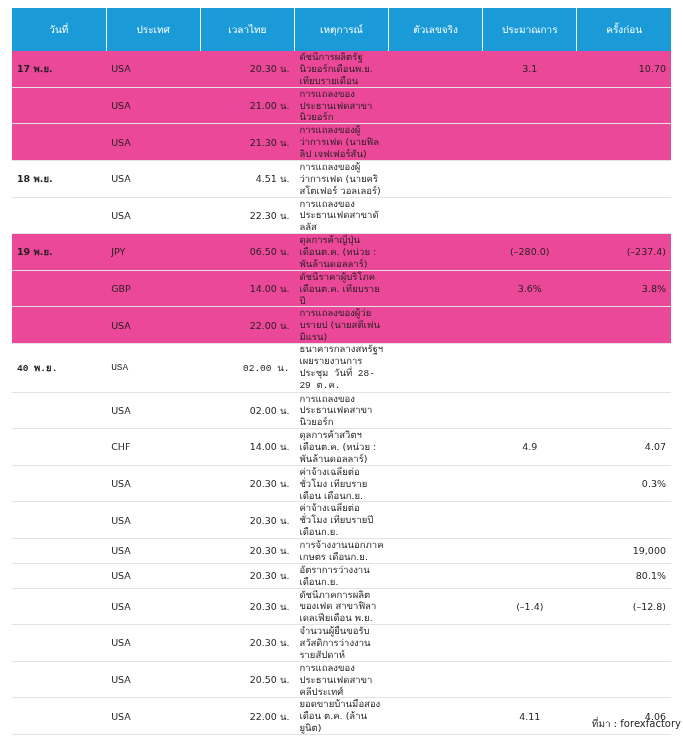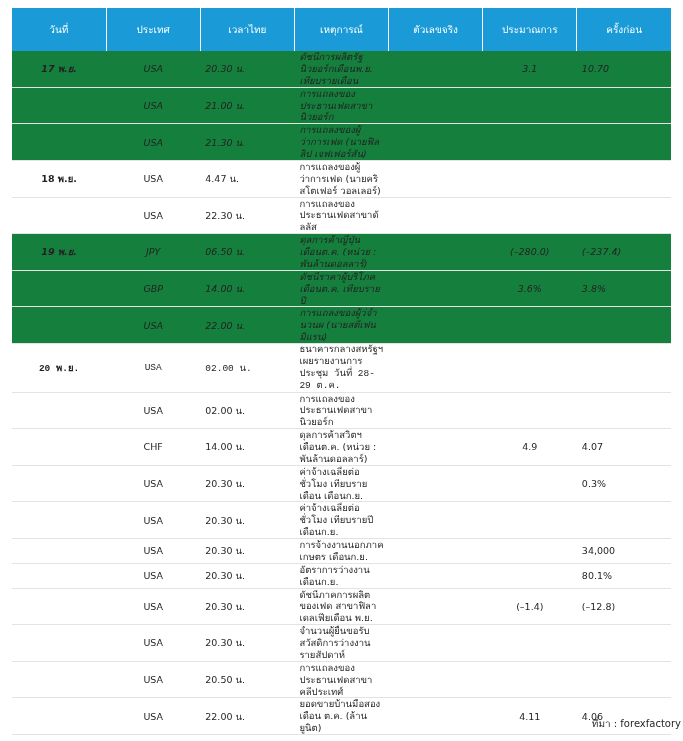--- a/index.html
+++ b/index.html
@@ -49,29 +49,29 @@
   table.calendar td {
     height: 21px;
     padding: 0 5px;
     border-bottom: 1px solid #e3e3e3;
     vertical-align: middle;
     color: #231f20;
     font-size: 9.5px;
     white-space: nowrap;
     overflow: hidden;
   }
-  tr.shaded td { background: #15803d; font-style: italic; }
+  tr.shaded td { background: #ec4899; }
   tr.plain td { background: #ffffff; }
-  td.c-date   { text-align: center; font-weight: bold; width: 50px; }
-  td.c-country{ text-align: center; width: 52px; }
-  td.c-time   { text-align: left; width: 58px; }
+  td.c-date   { text-align: left; font-weight: bold; width: 50px; }
+  td.c-country{ text-align: left; width: 52px; }
+  td.c-time   { text-align: right; width: 58px; }
   td.c-event  { text-align: left;  width: 277px; }
   td.c-actual { text-align: center; width: 62px; }
   td.c-forecast{text-align: center; width: 76px; }
-  td.c-previous{text-align: left; width: 74px; }
+  td.c-previous{text-align: right; width: 74px; }
   .event-wrap { display: block; white-space: normal; line-height: 1.25; }
   tr.tall td { height: 32px; font-family: Liberation Mono, monospace; }
   .source {
     position: absolute;
     right: 2px;
     bottom: 10px;
     font-size: 10px;
     color: #231f20;
   }
 </style>
@@ -122,21 +122,21 @@
           <td class="c-event">
             <span class="event-wrap">การแถลงของผู้ว่าการเฟด (นายฟิลลิป เจฟเฟอร์สัน)</span>
           </td>
           <td class="c-actual"></td>
           <td class="c-forecast"></td>
           <td class="c-previous"></td>
         </tr>
         <tr class="plain">
           <td class="c-date">18 พ.ย.</td>
           <td class="c-country">USA</td>
-          <td class="c-time">4.47 น.</td>
+          <td class="c-time">4.51 น.</td>
           <td class="c-event">
             <span class="event-wrap">การแถลงของผู้ว่าการเฟด (นายคริสโตเฟอร์ วอลเลอร์)</span>
           </td>
           <td class="c-actual"></td>
           <td class="c-forecast"></td>
           <td class="c-previous"></td>
         </tr>
         <tr class="plain">
           <td class="c-date"></td>
           <td class="c-country">USA</td>
@@ -168,28 +168,28 @@
           </td>
           <td class="c-actual"></td>
           <td class="c-forecast">3.6%</td>
           <td class="c-previous">3.8%</td>
         </tr>
         <tr class="shaded">
           <td class="c-date"></td>
           <td class="c-country">USA</td>
           <td class="c-time">22.00 น.</td>
           <td class="c-event">
-            <span class="event-wrap">การแถลงของผู้ว่จำนวนผ (นายสตีเฟน มิแรน)</span>
+            <span class="event-wrap">การแถลงของผู้ว่ยบรายป (นายสตีเฟน มิแรน)</span>
           </td>
           <td class="c-actual"></td>
           <td class="c-forecast"></td>
           <td class="c-previous"></td>
         </tr>
         <tr class="plain tall">
-          <td class="c-date">20 พ.ย.</td>
+          <td class="c-date">40 พ.ย.</td>
           <td class="c-country">USA</td>
           <td class="c-time">02.00 น.</td>
           <td class="c-event">
             <span class="event-wrap">ธนาคารกลางสหรัฐฯ เผยรายงานการประชุม วันที่ 28-29 ต.ค.</span>
           </td>
           <td class="c-actual"></td>
           <td class="c-forecast"></td>
           <td class="c-previous"></td>
         </tr>
         <tr class="plain">
@@ -238,21 +238,21 @@
         </tr>
         <tr class="plain">
           <td class="c-date"></td>
           <td class="c-country">USA</td>
           <td class="c-time">20.30 น.</td>
           <td class="c-event">
             <span class="event-wrap">การจ้างงานนอกภาคเกษตร เดือนก.ย.</span>
           </td>
           <td class="c-actual"></td>
           <td class="c-forecast"></td>
-          <td class="c-previous">34,000</td>
+          <td class="c-previous">19,000</td>
         </tr>
         <tr class="plain">
           <td class="c-date"></td>
           <td class="c-country">USA</td>
           <td class="c-time">20.30 น.</td>
           <td class="c-event">
             <span class="event-wrap">อัตราการว่างงาน เดือนก.ย.</span>
           </td>
           <td class="c-actual"></td>
           <td class="c-forecast"></td>

